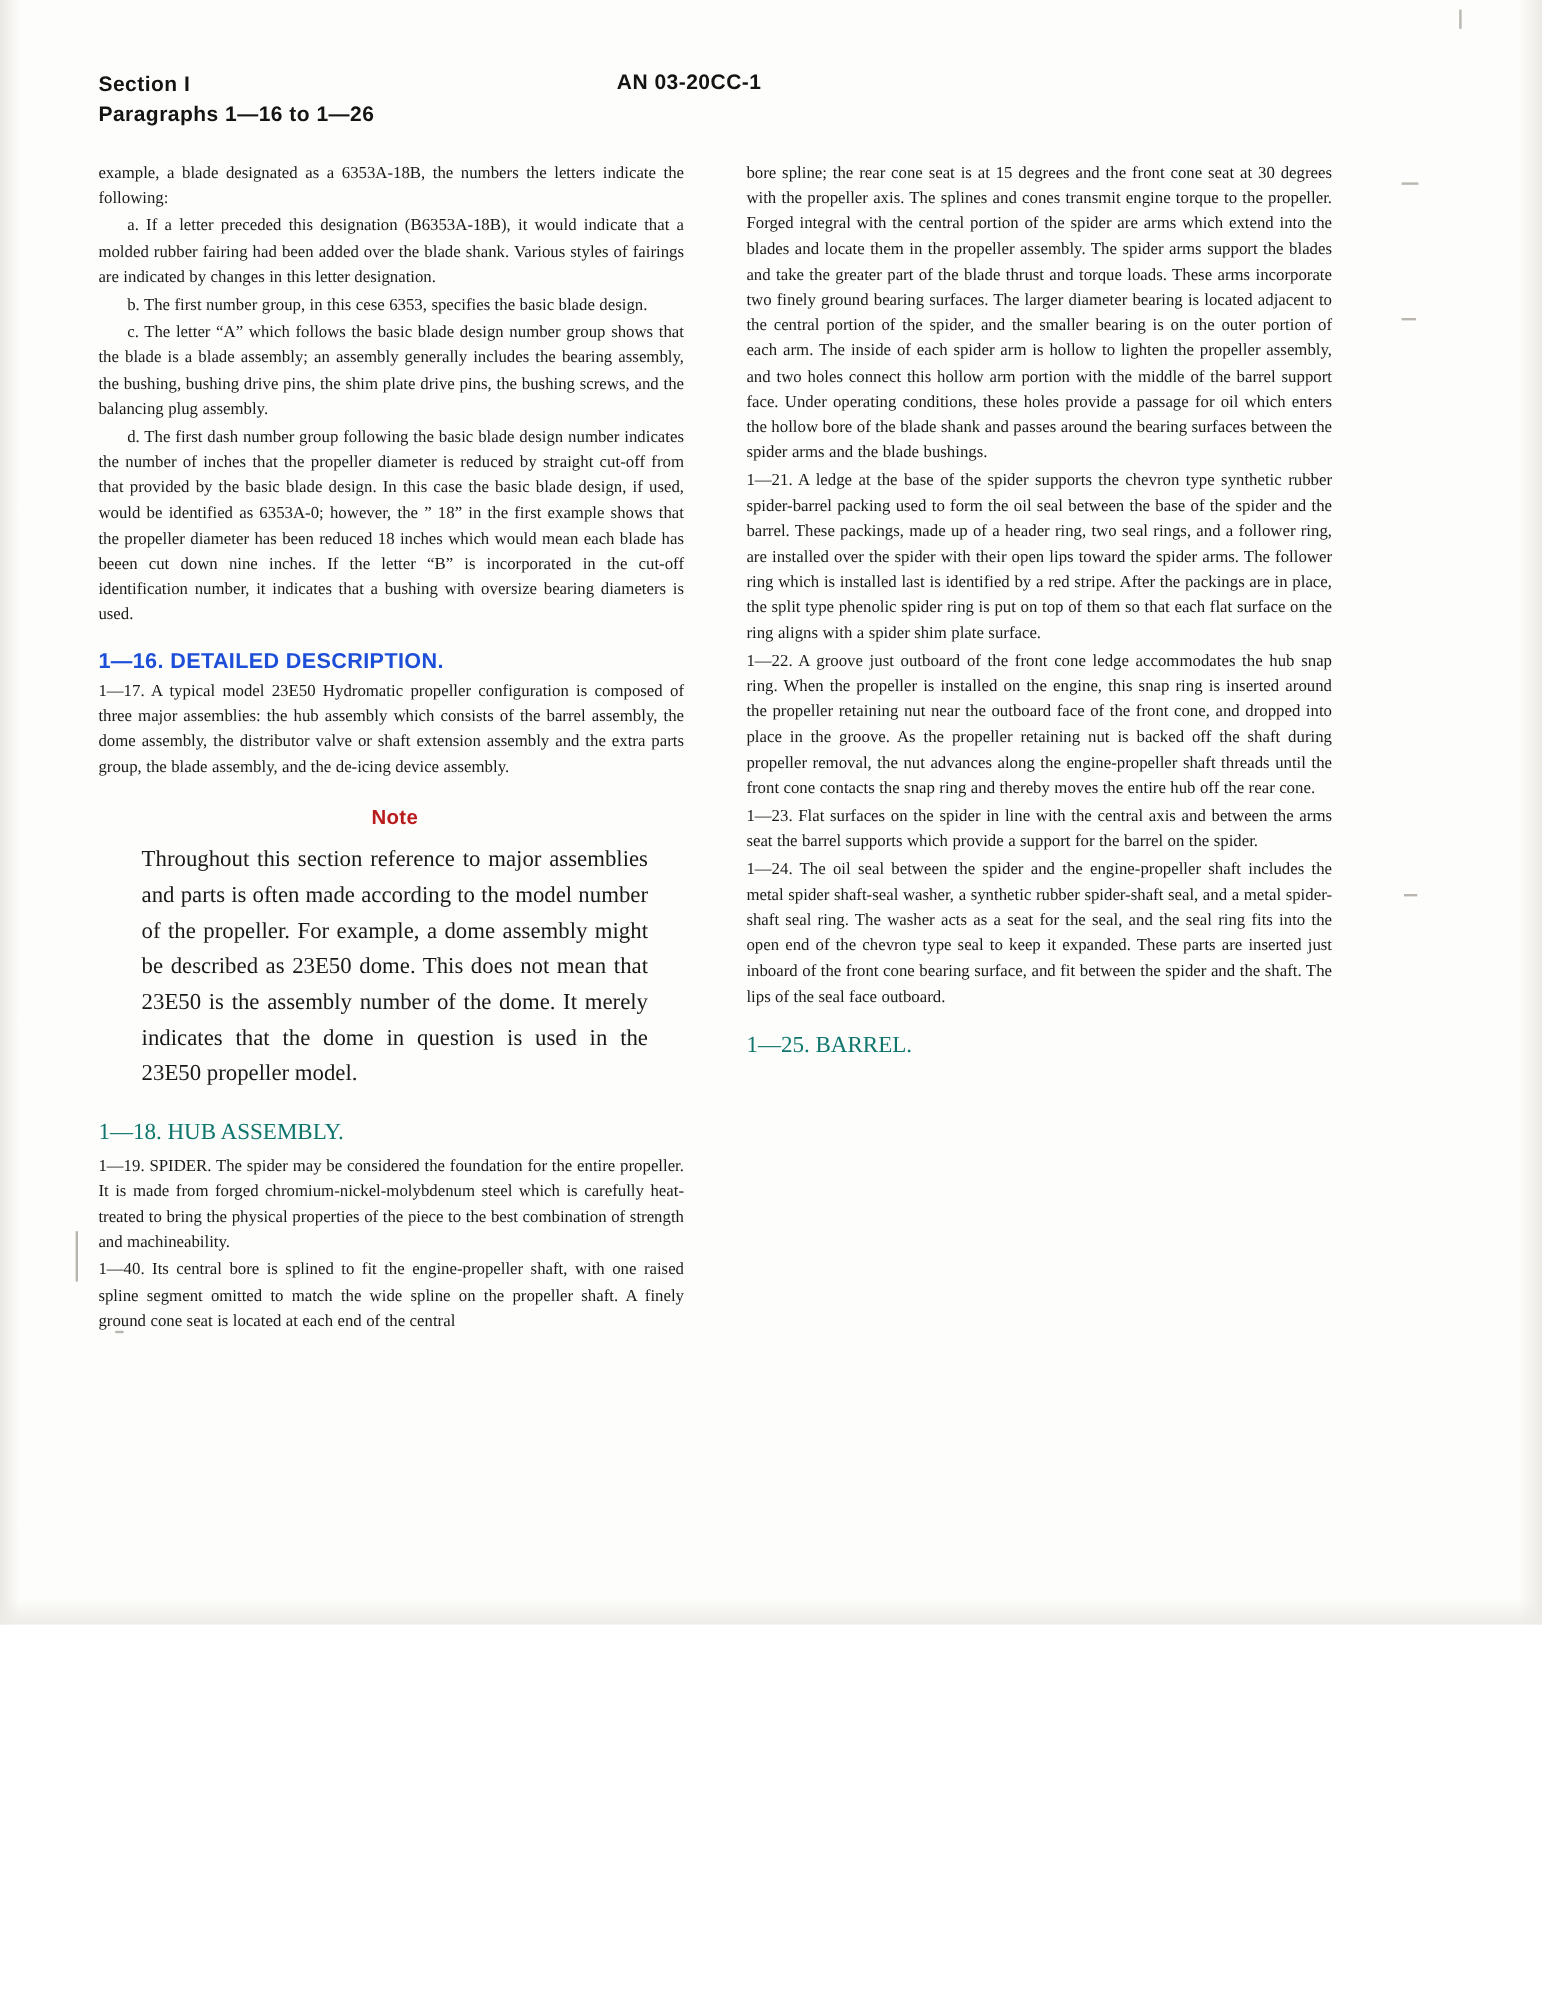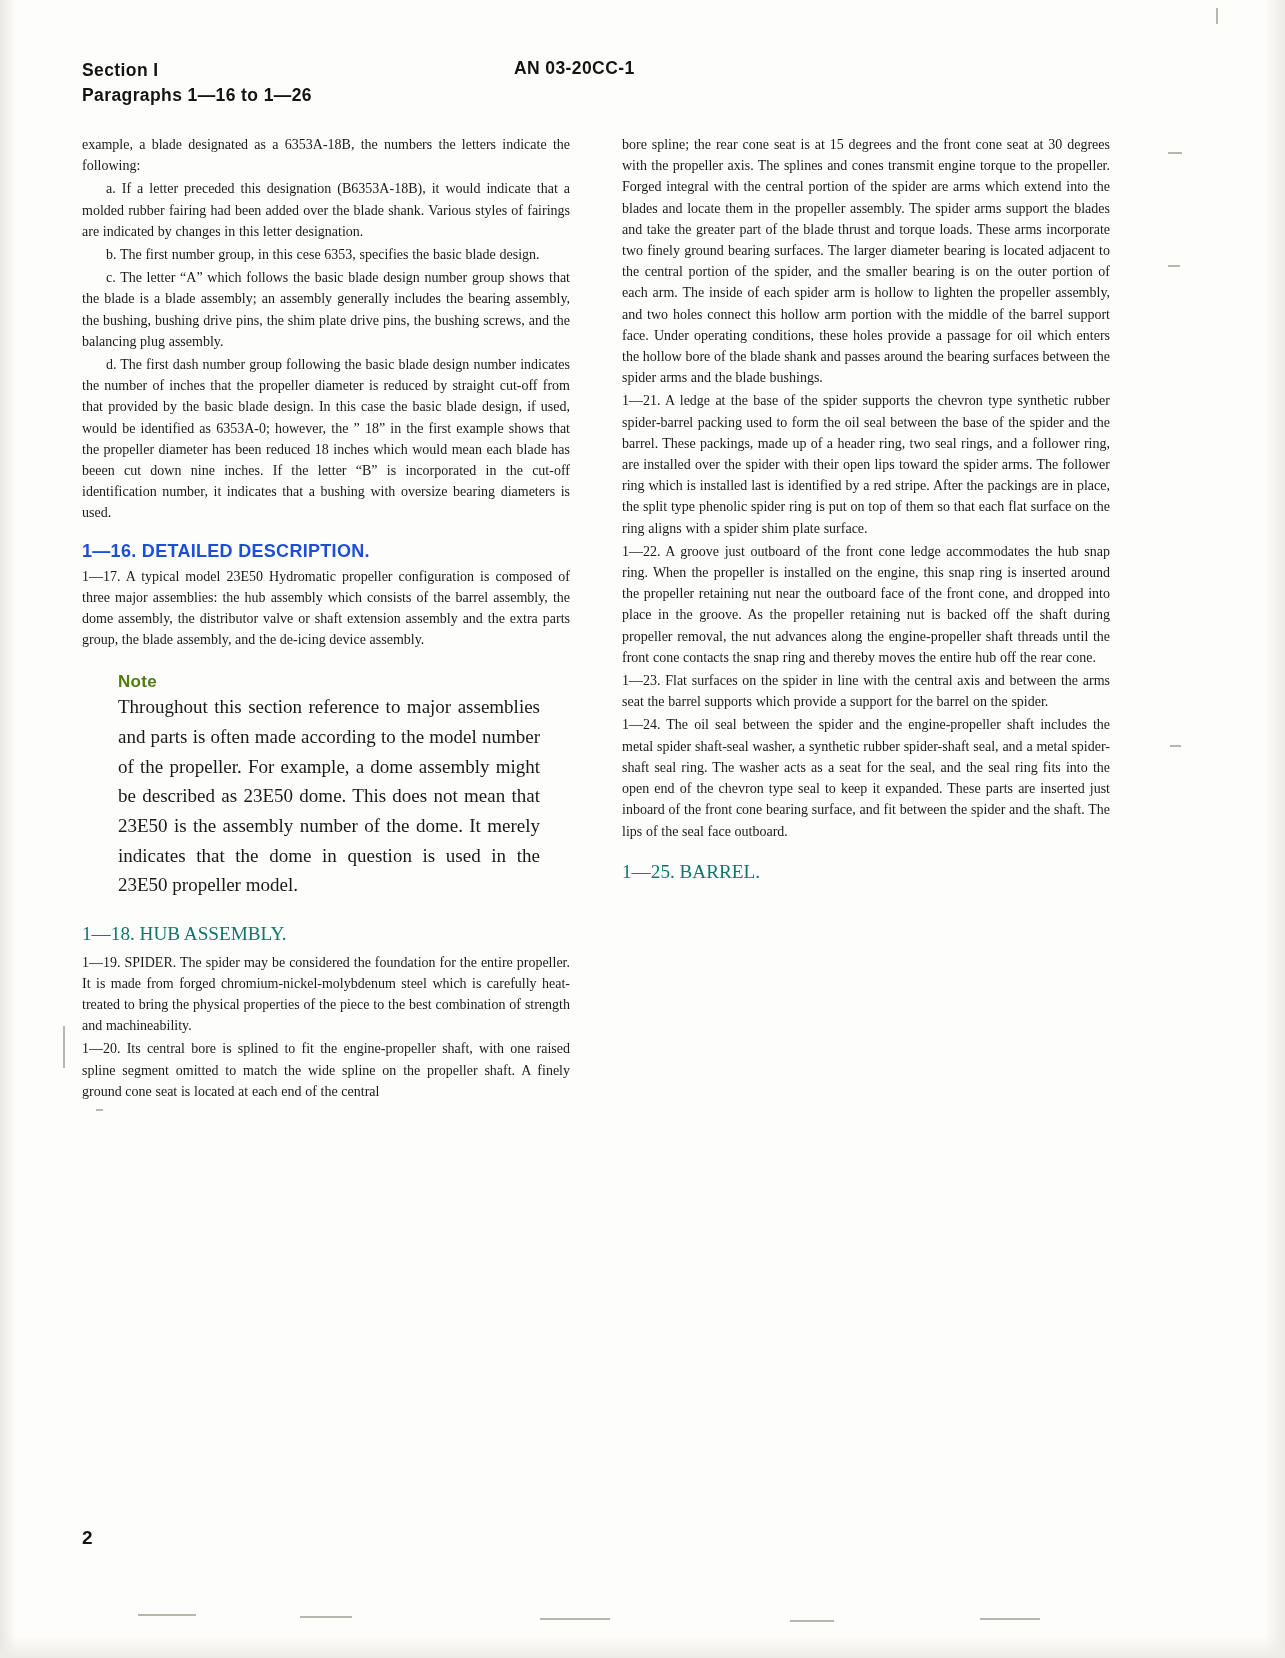--- a/index.html
+++ b/index.html
@@ -9,21 +9,21 @@
     background: #ffffff;
   }
   body {
     font-family: "Liberation Serif", "DejaVu Serif", serif;
     color: #1a1a1a;
   }
 
   .page {
     position: relative;
     width: 1285px;
-    height: 1658px;
+    height: 1354px;
     margin: 0 auto;
     background: #fdfdfb;
     box-sizing: border-box;
     overflow: hidden;
     padding-left: 48px;
   }
 
   
   .scan-edge-left {
     position: absolute;
@@ -133,23 +133,24 @@
 
   
   .note-block {
     margin: 22px 0 20px 0;
     padding: 0 30px 0 36px;
   }
   .note-title {
     font-family: "Liberation Sans", "DejaVu Sans", sans-serif;
     font-weight: bold;
     font-size: 17px;
-    text-align: left;
+    text-align: center;
     letter-spacing: 0.3px;
-    color: #4d7c0f;
+    margin-bottom: 10px;
+    color: #b91c1c;
   }
   .note-text {
     margin: 0;
     font-size: 19px;
     line-height: 1.56;
     text-align: justify;
     text-indent: 0;
   }
 
   
@@ -206,21 +207,21 @@
         <h2 class="sec-head">1—16. DETAILED DESCRIPTION.</h2>
         <p class="body noindent">1—17. A typical model 23E50 Hydromatic propeller configuration is composed of three major assemblies: the hub assembly which consists of the barrel assembly, the dome assembly, the distributor valve or shaft extension assembly and the extra parts group, the blade assembly, and the de-icing device assembly.</p>
 
         <div class="note-block">
           <div class="note-title">Note</div>
           <p class="note-text">Throughout this section reference to major assemblies and parts is often made according to the model number of the propeller. For example, a dome assembly might be described as 23E50 dome. This does not mean that 23E50 is the assembly number of the dome. It merely indicates that the dome in question is used in the 23E50 propeller model.</p>
         </div>
 
         <h3 class="sub-head">1—18. HUB ASSEMBLY.</h3>
         <p class="body noindent">1—19. SPIDER. The spider may be considered the foundation for the entire propeller. It is made from forged chromium-nickel-molybdenum steel which is carefully heat-treated to bring the physical properties of the piece to the best combination of strength and machineability.</p>
-        <p class="body noindent">1—20. Its central bore is splined to fit the engine-propeller shaft, with one raised spline segment omitted to match the wide spline on the propeller shaft. A finely ground cone seat is located at each end of the central</p>
+        <p class="body noindent">1—40. Its central bore is splined to fit the engine-propeller shaft, with one raised spline segment omitted to match the wide spline on the propeller shaft. A finely ground cone seat is located at each end of the central</p>
       </div>
 
       <div class="col">
         <p class="body noindent">bore spline; the rear cone seat is at 15 degrees and the front cone seat at 30 degrees with the propeller axis. The splines and cones transmit engine torque to the propeller. Forged integral with the central portion of the spider are arms which extend into the blades and locate them in the propeller assembly. The spider arms support the blades and take the greater part of the blade thrust and torque loads. These arms incorporate two finely ground bearing surfaces. The larger diameter bearing is located adjacent to the central portion of the spider, and the smaller bearing is on the outer portion of each arm. The inside of each spider arm is hollow to lighten the propeller assembly, and two holes connect this hollow arm portion with the middle of the barrel support face. Under operating conditions, these holes provide a passage for oil which enters the hollow bore of the blade shank and passes around the bearing surfaces between the spider arms and the blade bushings.</p>
         <p class="body noindent">1—21. A ledge at the base of the spider supports the chevron type synthetic rubber spider-barrel packing used to form the oil seal between the base of the spider and the barrel. These packings, made up of a header ring, two seal rings, and a follower ring, are installed over the spider with their open lips toward the spider arms. The follower ring which is installed last is identified by a red stripe. After the packings are in place, the split type phenolic spider ring is put on top of them so that each flat surface on the ring aligns with a spider shim plate surface.</p>
         <p class="body noindent">1—22. A groove just outboard of the front cone ledge accommodates the hub snap ring. When the propeller is installed on the engine, this snap ring is inserted around the propeller retaining nut near the outboard face of the front cone, and dropped into place in the groove. As the propeller retaining nut is backed off the shaft during propeller removal, the nut advances along the engine-propeller shaft threads until the front cone contacts the snap ring and thereby moves the entire hub off the rear cone.</p>
         <p class="body noindent">1—23. Flat surfaces on the spider in line with the central axis and between the arms seat the barrel supports which provide a support for the barrel on the spider.</p>
         <p class="body noindent">1—24. The oil seal between the spider and the engine-propeller shaft includes the metal spider shaft-seal washer, a synthetic rubber spider-shaft seal, and a metal spider-shaft seal ring. The washer acts as a seat for the seal, and the seal ring fits into the open end of the chevron type seal to keep it expanded. These parts are inserted just inboard of the front cone bearing surface, and fit between the spider and the shaft. The lips of the seal face outboard.</p>
         <h3 class="sub-head">1—25. BARREL.</h3>
       </div>

